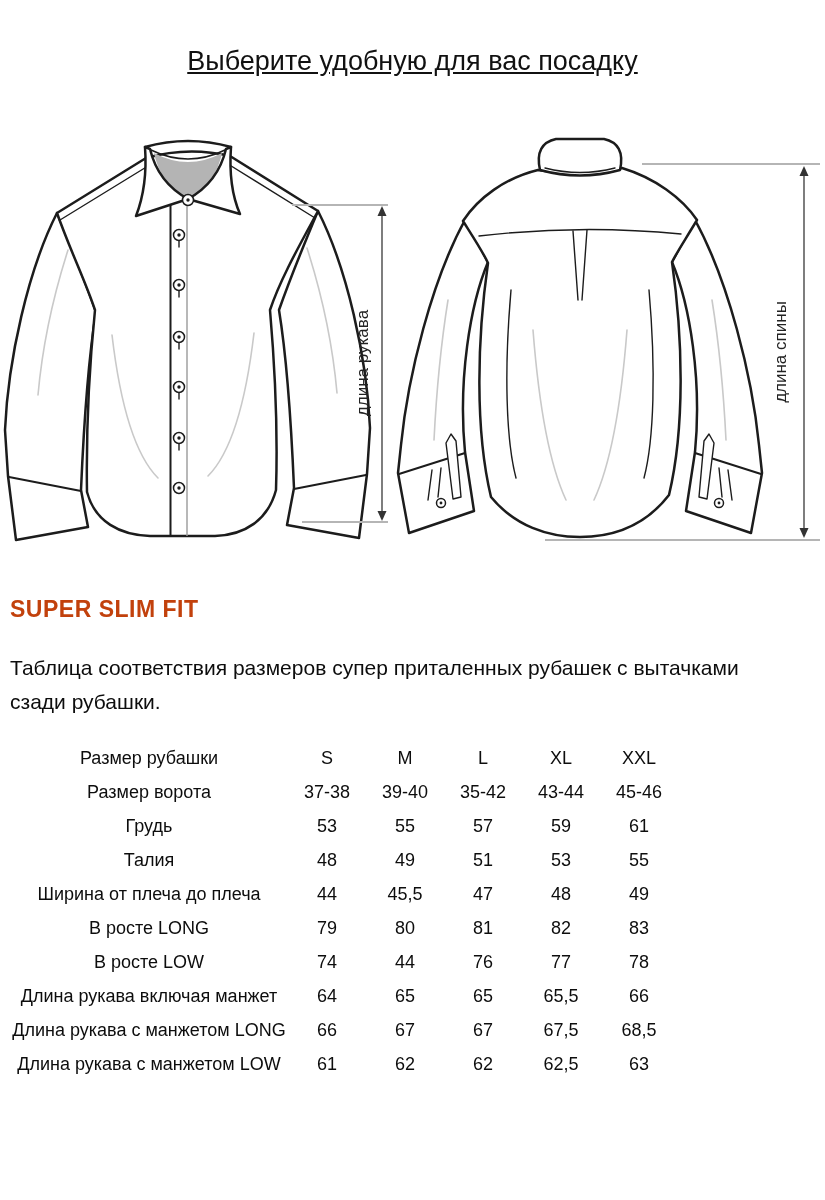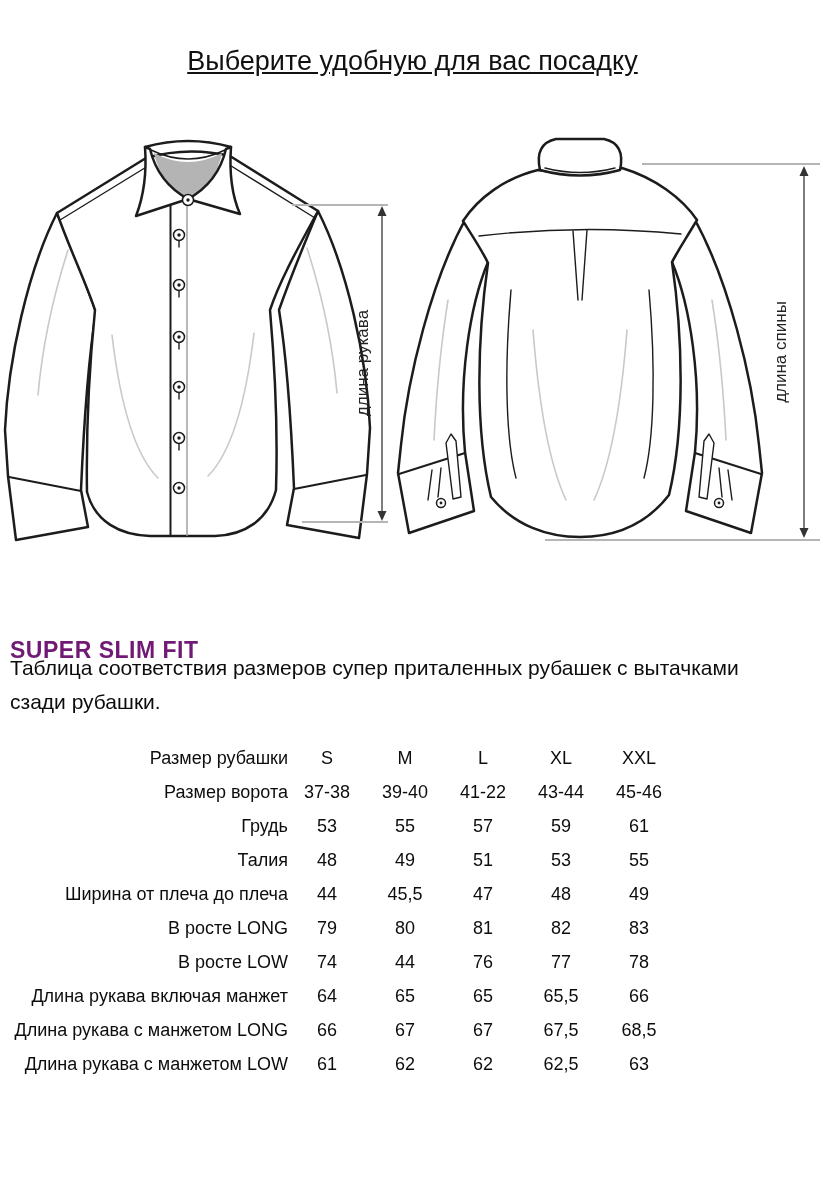--- a/index.html
+++ b/index.html
@@ -35,25 +35,25 @@
   .placketline-l { fill: none; stroke: #1c1c1c; stroke-width: 2; }
   .placketline-r { fill: none; stroke: #9a9a9a; stroke-width: 1.4; }
   .refline { stroke: #b5b5b5; stroke-width: 2; fill: none; }
   .dimline { stroke: #474747; stroke-width: 1.4; fill: none; }
   .dimhead { fill: #333; stroke: none; }
   .dimlabel { font-family: "Liberation Sans", sans-serif; font-size: 17px; fill: #222; text-anchor: middle; }
   .btn { fill: #fff; stroke: #1c1c1c; stroke-width: 1.5; }
   .btn-dot { fill: #1c1c1c; stroke: none; }
   .section-heading {
     position: absolute;
-    top: 637px; left: 10px;
+    top: 596px; left: 10px;
     font-size: 23px;
     font-weight: 700;
     letter-spacing: 0.5px;
-    color: #701a75;
+    color: #c2410c;
   }
   .section-description {
     position: absolute;
     top: 651px; left: 10px;
     width: 782px;
     font-size: 21px;
     line-height: 34px;
     color: #0d0d0d;
   }
   .size-table {
@@ -62,21 +62,21 @@
     border-collapse: collapse;
     font-size: 18px;
     color: #0d0d0d;
   }
   .size-table td {
     height: 34px;
     vertical-align: middle;
     white-space: nowrap;
     padding: 0;
   }
-  .size-table td.row-label { width: 278px; text-align: right; }
+  .size-table td.row-label { width: 278px; text-align: center; }
   .size-table td.cell-value { width: 78px; text-align: center; }
 </style>
 </head>
 <body>
 
 <div id="page">
 
   <h1 class="page-title">Выберите удобную для вас посадку</h1>
 
   <svg id="diagram-svg" viewBox="0 110 825 460" xmlns="http://www.w3.org/2000/svg">
@@ -212,21 +212,21 @@
           <td class="cell-value">S</td>
           <td class="cell-value">M</td>
           <td class="cell-value">L</td>
           <td class="cell-value">XL</td>
           <td class="cell-value">XXL</td>
         </tr>
         <tr>
           <td class="row-label">Размер ворота</td>
           <td class="cell-value">37-38</td>
           <td class="cell-value">39-40</td>
-          <td class="cell-value">41-22</td>
+          <td class="cell-value">35-42</td>
           <td class="cell-value">43-44</td>
           <td class="cell-value">45-46</td>
         </tr>
         <tr>
           <td class="row-label">Грудь</td>
           <td class="cell-value">53</td>
           <td class="cell-value">55</td>
           <td class="cell-value">57</td>
           <td class="cell-value">59</td>
           <td class="cell-value">61</td>

